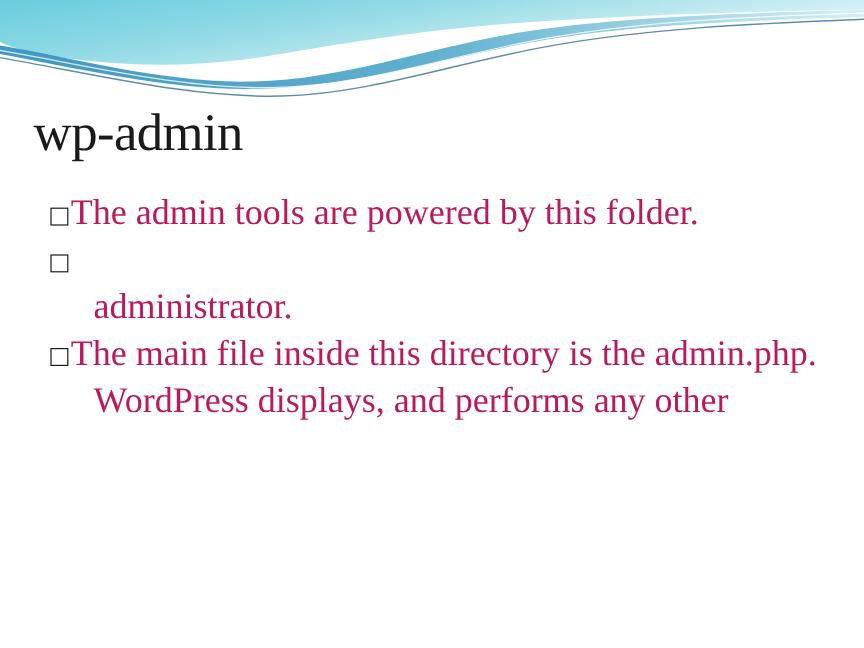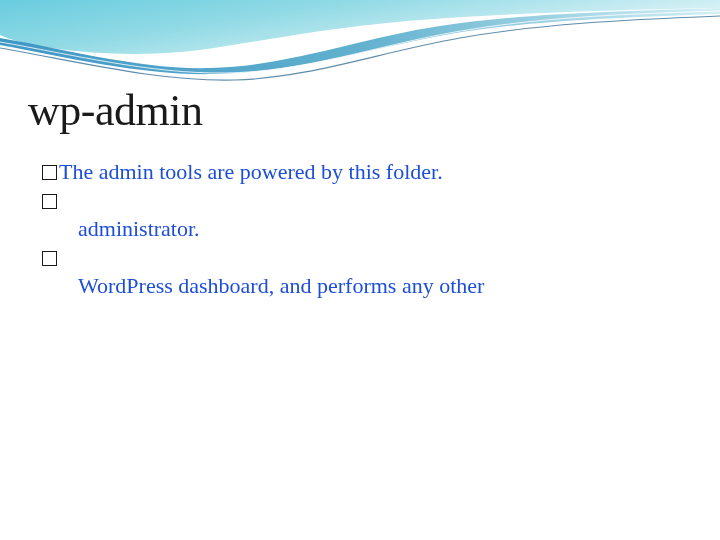--- a/index.html
+++ b/index.html
@@ -24,23 +24,23 @@
       font-size: 44px;
       font-weight: 400;
       color: #1a1a1a;
       letter-spacing: -0.5px;
     }
     .body-text {
       position: absolute;
       top: 158px;
       left: 42px;
       right: 30px;
-      font-size: 22px;
+      font-size: 30px;
       line-height: 1.3;
-      color: #1d4ed8;
+      color: #be185d;
     }
     .bullet-line {
       margin-bottom: 0;
     }
     .bullet-box {
       display: inline-block;
       width: 15px;
       height: 15px;
       border: 1.6px solid #1a1a1a;
       margin-right: 2px;
@@ -79,17 +79,17 @@
   <div class="bullet-line">
     <span class="bullet-box"></span><span>The admin tools are powered by this folder.</span>
   </div>
 
   <div class="bullet-line">
     <span class="bullet-box"></span>
   </div>
   <div class="bullet-line continuation">administrator.</div>
 
   <div class="bullet-line">
-    <span class="bullet-box"></span>
+    <span class="bullet-box"></span><span>The main file inside this directory is the admin.php.</span>
   </div>
 
-  <div class="bullet-line continuation">WordPress dashboard, and performs any other</div>
+  <div class="bullet-line continuation">WordPress displays, and performs any other</div>
 </div>
 
 </body></html>

